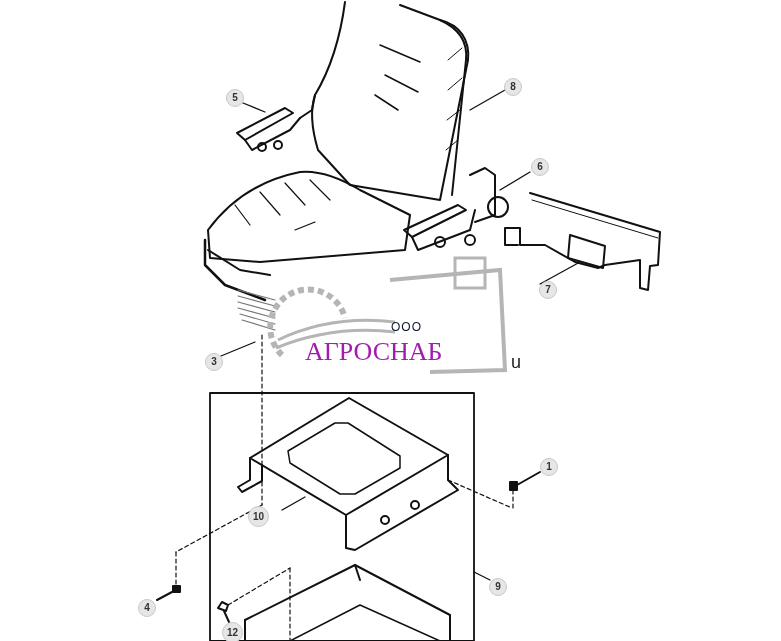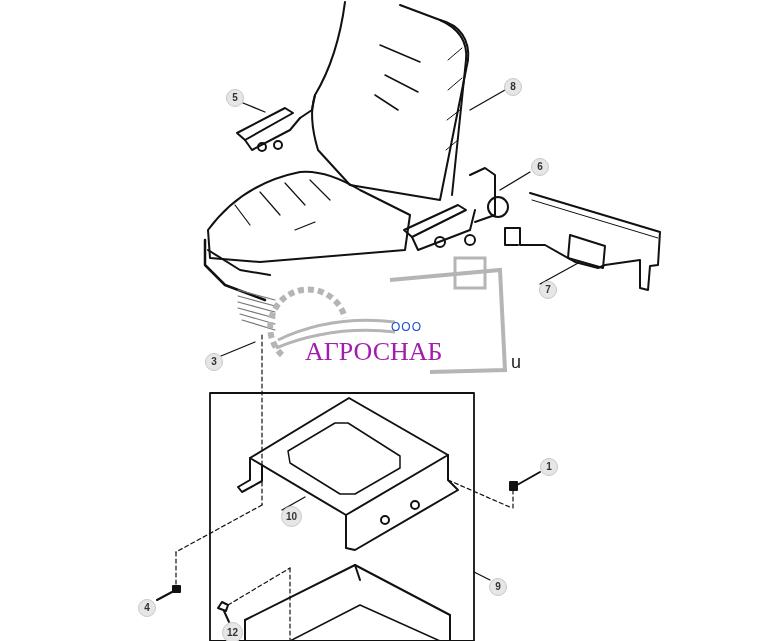--- a/index.html
+++ b/index.html
@@ -1,19 +1,19 @@
 <!DOCTYPE html>
 <html><head>
   <meta charset="utf-8">
   <style>
     html, body { margin: 0; padding: 0; background: #ffffff; }
     body { width: 781px; height: 641px; position: relative; overflow: hidden; font-family: "Liberation Sans", sans-serif; }
     #diagram { position: absolute; left: 0; top: 0; width: 781px; height: 641px; }
     .callout { position: absolute; width: 16px; height: 16px; border-radius: 50%; background: #e6e6e6; border: 1px solid #c8c8c8; color: #333; font-size: 10px; font-weight: bold; line-height: 16px; text-align: center; }
-    .watermark-ooo { position: absolute; left: 391px; top: 320px; font-family: "Liberation Sans", sans-serif; font-size: 12px; color: #1d4ed8; letter-spacing: 1px; }
+    .watermark-ooo { position: absolute; left: 391px; top: 320px; font-family: "Liberation Sans", sans-serif; font-size: 12px; color: #0f172a; letter-spacing: 1px; }
     .watermark-brand { position: absolute; left: 305px; top: 337px; font-family: "Liberation Serif", serif; font-size: 26px; color: #a21caf; letter-spacing: 0px; }
     .watermark-u { position: absolute; left: 511px; top: 352px; font-family: "Liberation Sans", sans-serif; font-size: 18px; color: #222; }
   </style>
 </head>
 <body>
 
 <svg id="diagram" width="781" height="641" viewBox="0 0 781 641" xmlns="http://www.w3.org/2000/svg">
   <g fill="none" stroke="#111" stroke-width="2" stroke-linecap="round" stroke-linejoin="round">
 
     <g>
@@ -133,18 +133,18 @@
 </svg>
 
 <div class="callout" style="left:540px;top:458px;">1</div>
 <div class="callout" style="left:205px;top:353px;">3</div>
 <div class="callout" style="left:138px;top:599px;">4</div>
 <div class="callout" style="left:226px;top:89px;">5</div>
 <div class="callout" style="left:531px;top:158px;">6</div>
 <div class="callout" style="left:539px;top:281px;">7</div>
 <div class="callout" style="left:504px;top:78px;">8</div>
 <div class="callout" style="left:489px;top:578px;">9</div>
-<div class="callout" style="left:281px;top:506px;width:19px;height:19px;line-height:19px;">10</div>
+<div class="callout" style="left:248px;top:506px;width:19px;height:19px;line-height:19px;">10</div>
 <div class="callout" style="left:222px;top:622px;width:19px;height:19px;line-height:19px;">12</div>
 
 <div class="watermark-ooo">ООО</div>
 <div class="watermark-brand">АГРОСНАБ</div>
 <div class="watermark-u">u</div>
 
 </body></html>

